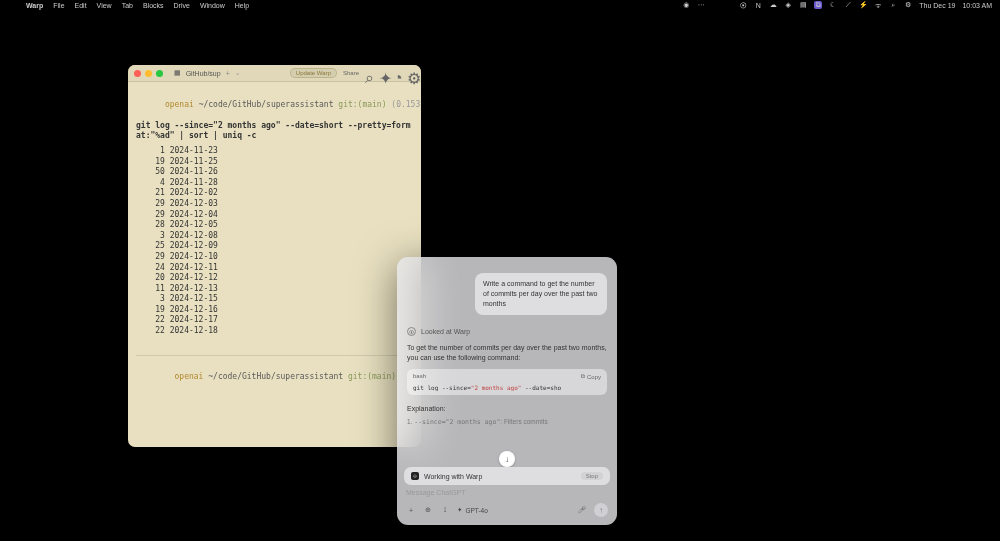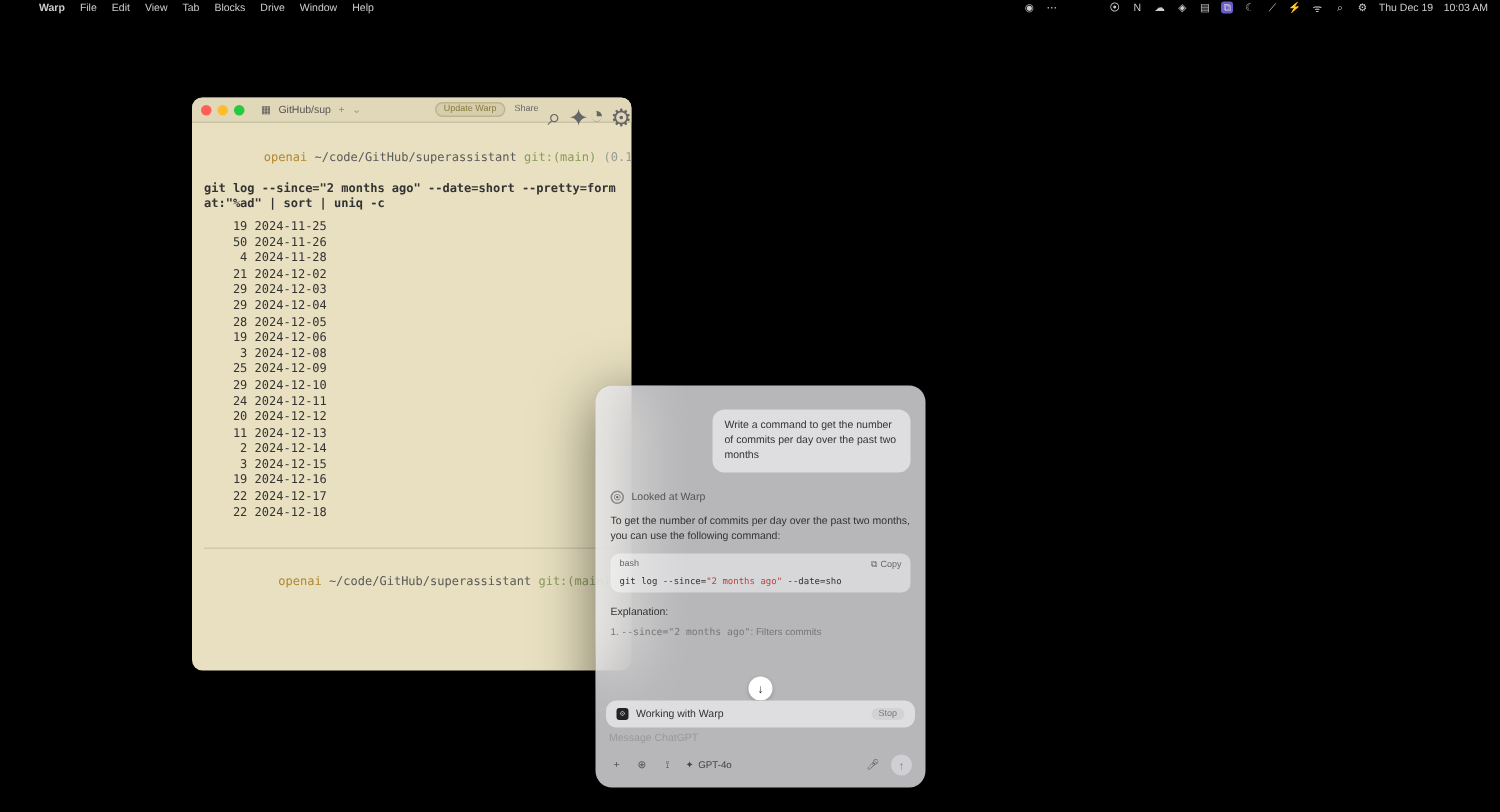--- a/index.html
+++ b/index.html
@@ -47,21 +47,21 @@
 .share-txt { font-size: 6px; color: #666; }
 .term-icon { width: 8px; height: 8px; color: #666; }
 
 .term-body {
   flex: 1; padding: 7px 8px;
   font-family: "SF Mono", Menlo, monospace;
   font-size: 8px; line-height: 10.6px;
   color: #333; overflow: hidden;
 }
 .prompt-line { white-space: pre; }
-.user { color: #b08830; margin-left: 11px; }
+.user { color: #b08830; }
 .path { color: #5a5a5a; }
 .git { color: #8a9a5a; }
 .timing { color: #999; font-size: 8px; }
 .cmd { color: #333; font-weight: bold; white-space: pre-wrap; word-break: break-all; }
 .output-rows { margin-top: 4px; }
 .output-row { white-space: pre; color: #333; }
 .second-prompt { margin-top: 18px; padding-top: 6px; border-top: 1px solid rgba(0,0,0,0.1); }
 
 .chatgpt {
   position: absolute; left: 397px; top: 257px;
@@ -184,35 +184,34 @@
       <span class="term-icon">◔</span>
       <span class="term-icon">⚙</span>
     </div>
   </div>
   <div class="term-body">
     <div class="prompt-line">
       <span class="user">openai</span> <span class="path">~/code/GitHub/superassistant</span> <span class="git">git:(main)</span> <span class="timing">(0.153s)</span>
     </div>
     <div class="cmd">git log --since="2 months ago" --date=short --pretty=format:"%ad" | sort | uniq -c</div>
     <div class="output-rows" id="output-rows">
+        <div class="output-row">     1 2024-11-23</div>
         <div class="output-row">    19 2024-11-25</div>
         <div class="output-row">    50 2024-11-26</div>
         <div class="output-row">     4 2024-11-28</div>
         <div class="output-row">    21 2024-12-02</div>
         <div class="output-row">    29 2024-12-03</div>
         <div class="output-row">    29 2024-12-04</div>
         <div class="output-row">    28 2024-12-05</div>
-        <div class="output-row">    19 2024-12-06</div>
         <div class="output-row">     3 2024-12-08</div>
         <div class="output-row">    25 2024-12-09</div>
         <div class="output-row">    29 2024-12-10</div>
         <div class="output-row">    24 2024-12-11</div>
         <div class="output-row">    20 2024-12-12</div>
         <div class="output-row">    11 2024-12-13</div>
-        <div class="output-row">     2 2024-12-14</div>
         <div class="output-row">     3 2024-12-15</div>
         <div class="output-row">    19 2024-12-16</div>
         <div class="output-row">    22 2024-12-17</div>
         <div class="output-row">    22 2024-12-18</div>
       </div>
     <div class="second-prompt">
       <div class="prompt-line">
         <span class="user">openai</span> <span class="path">~/code/GitHub/superassistant</span> <span class="git">git:(main)</span>
       </div>
 

